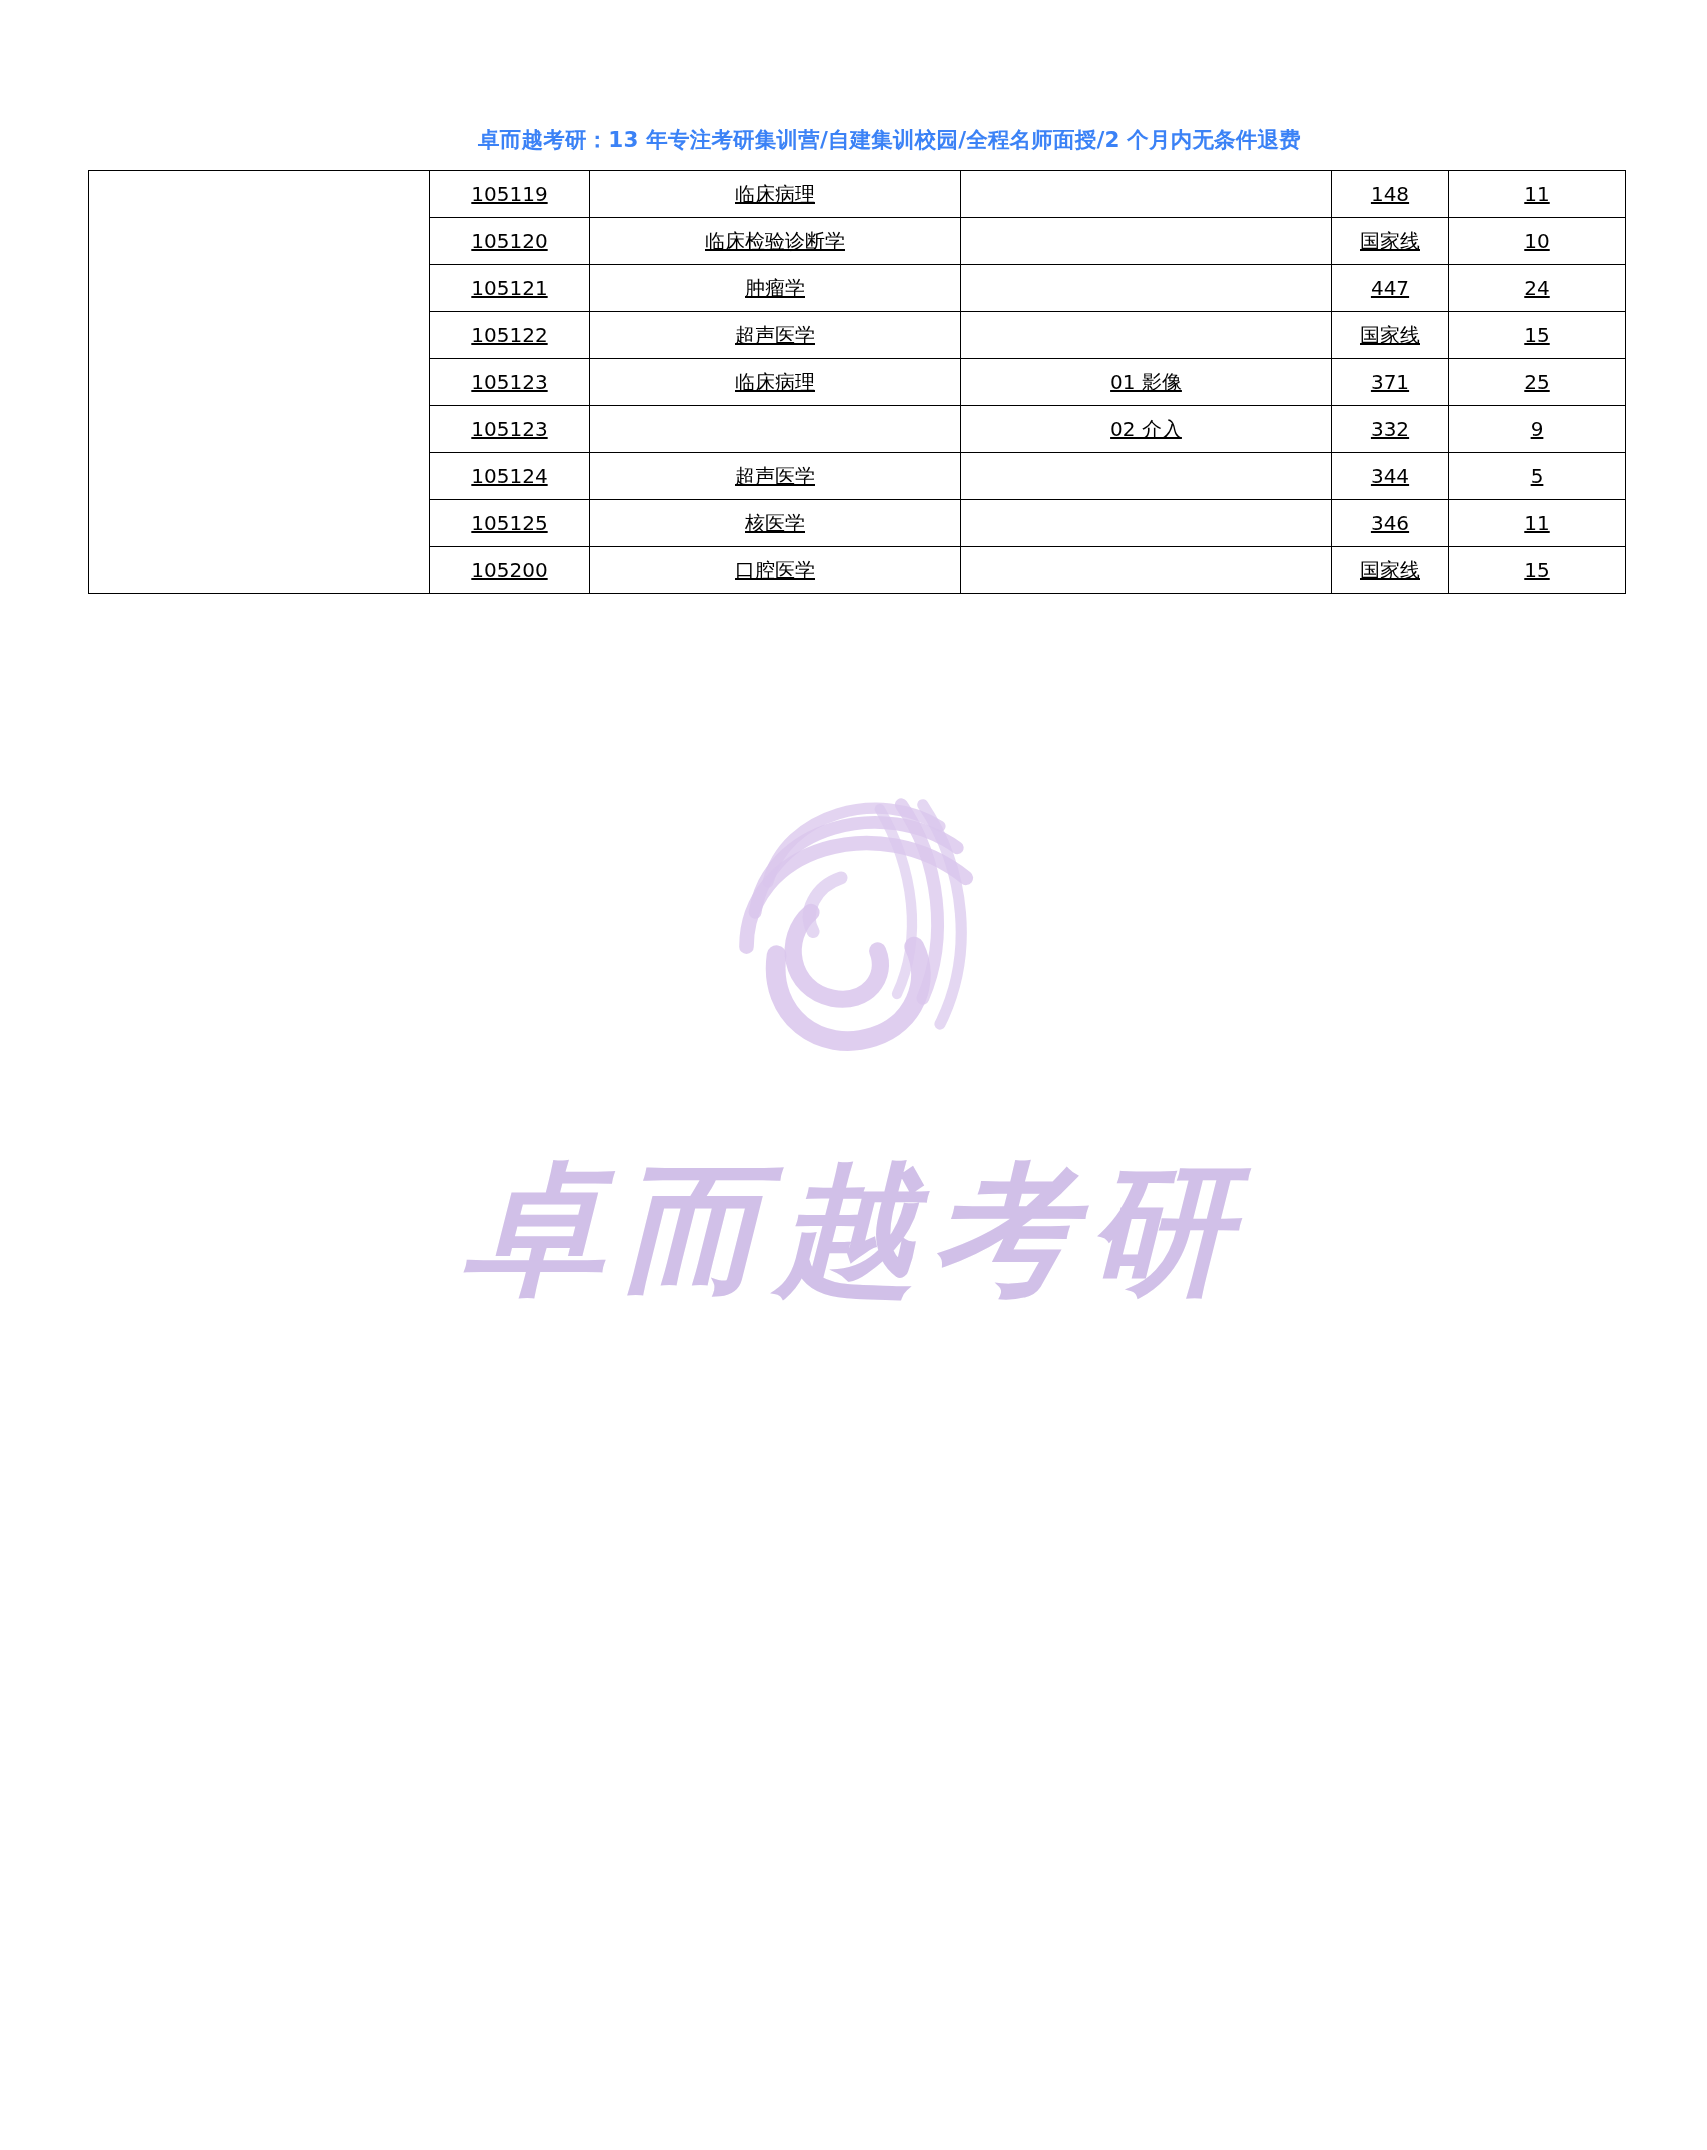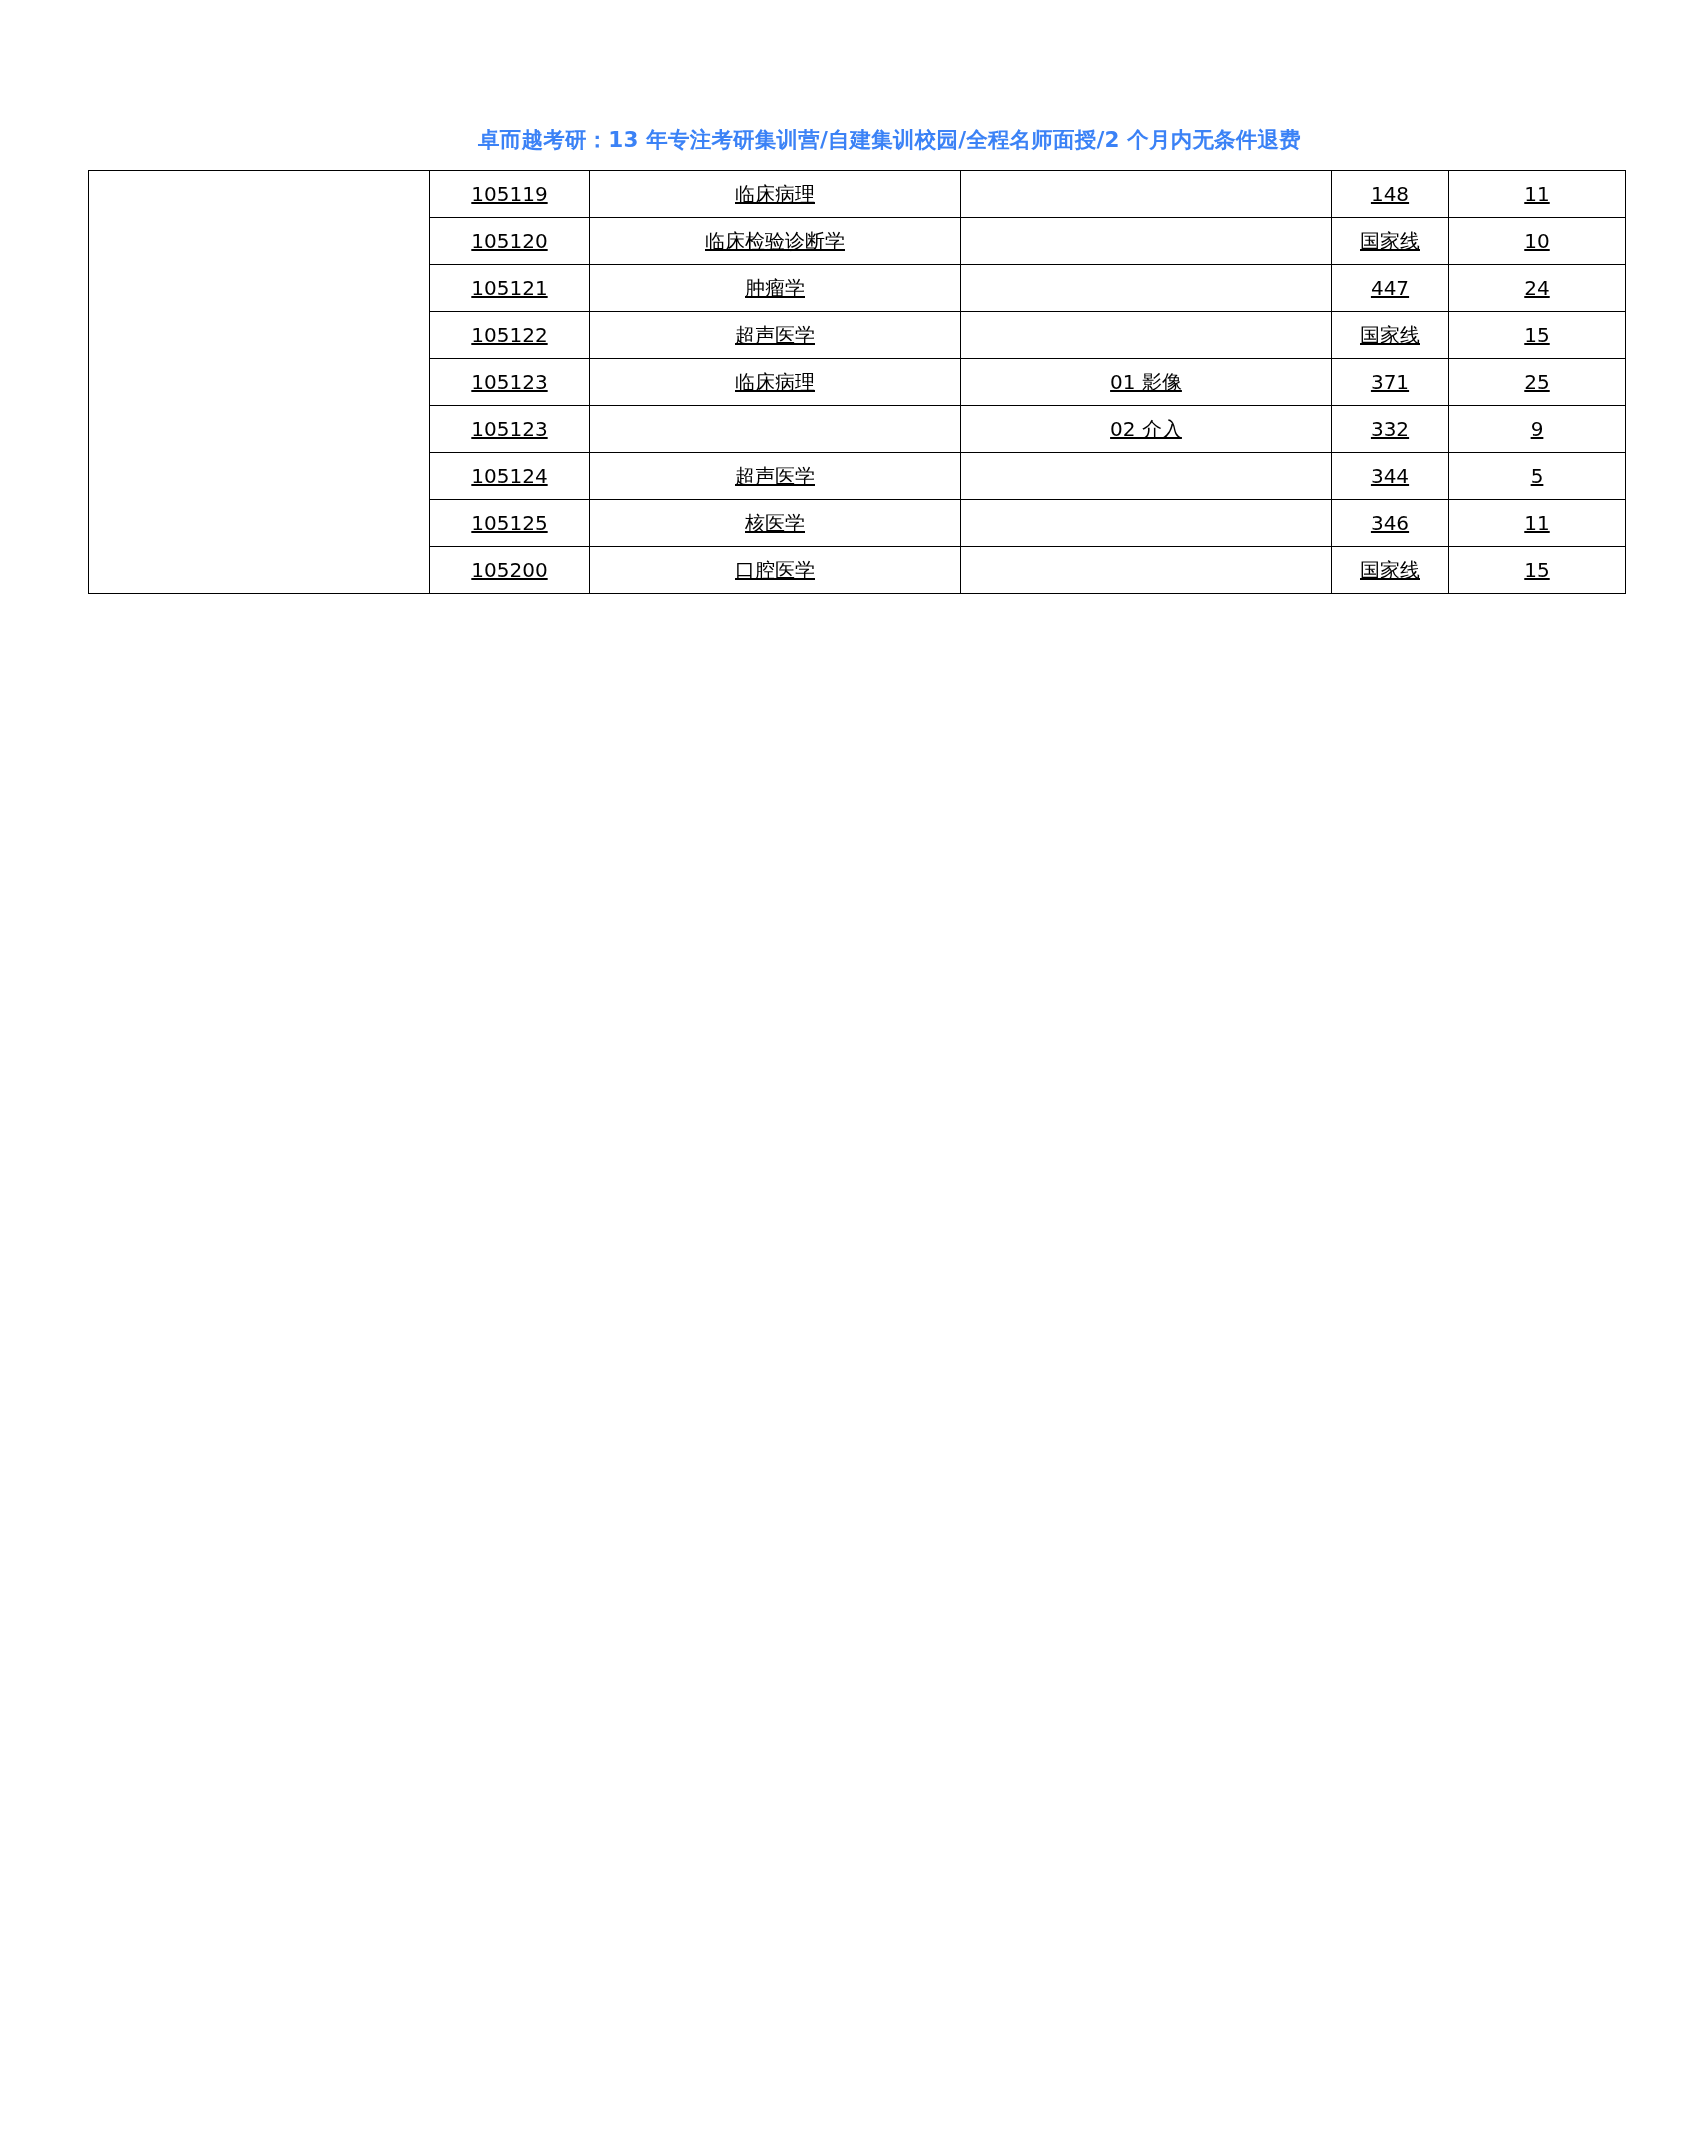--- a/index.html
+++ b/index.html
@@ -170,15 +170,31 @@
             <td class="col-code">105200</td>
             <td class="col-name">口腔医学</td>
             <td class="col-dir"></td>
             <td class="col-score">国家线</td>
             <td class="col-num">15</td>
           </tr>
         </tbody>
     </table>
   </div>
 
+  <div class="watermark">
+    <svg class="wm-swirl" width="430" height="452" viewBox="0 0 1000 1050">
+      <g fill="none" stroke="#d9c6ec" stroke-linecap="round">
+        <path d="M300 430 C 340 270, 560 210, 700 300" stroke-width="26" opacity="0.75"></path>
+        <path d="M270 500 C 300 300, 570 230, 740 350" stroke-width="30" opacity="0.8"></path>
+        <path d="M250 580 C 250 350, 560 260, 760 420" stroke-width="34" opacity="0.8"></path>
+        <path d="M610 250 C 700 380, 720 560, 660 700" stroke-width="30" opacity="0.75"></path>
+        <path d="M660 250 C 760 400, 780 600, 700 760" stroke-width="26" opacity="0.7"></path>
+        <path d="M560 260 C 640 400, 660 560, 600 690" stroke-width="24" opacity="0.65"></path>
+        <path d="M320 600 C 300 740, 420 830, 545 790 C 640 760, 680 660, 640 580" stroke-width="46" opacity="0.85"></path>
+        <path d="M400 500 C 330 560, 350 680, 450 700 C 530 715, 580 650, 555 590" stroke-width="40" opacity="0.85"></path>
+        <path d="M470 420 C 410 440, 380 500, 405 545" stroke-width="30" opacity="0.7"></path>
+      </g>
+    </svg>
+    <div class="wm-text">卓而越考研</div>
+  </div>
 
 </div>
 
 
 </body></html>

